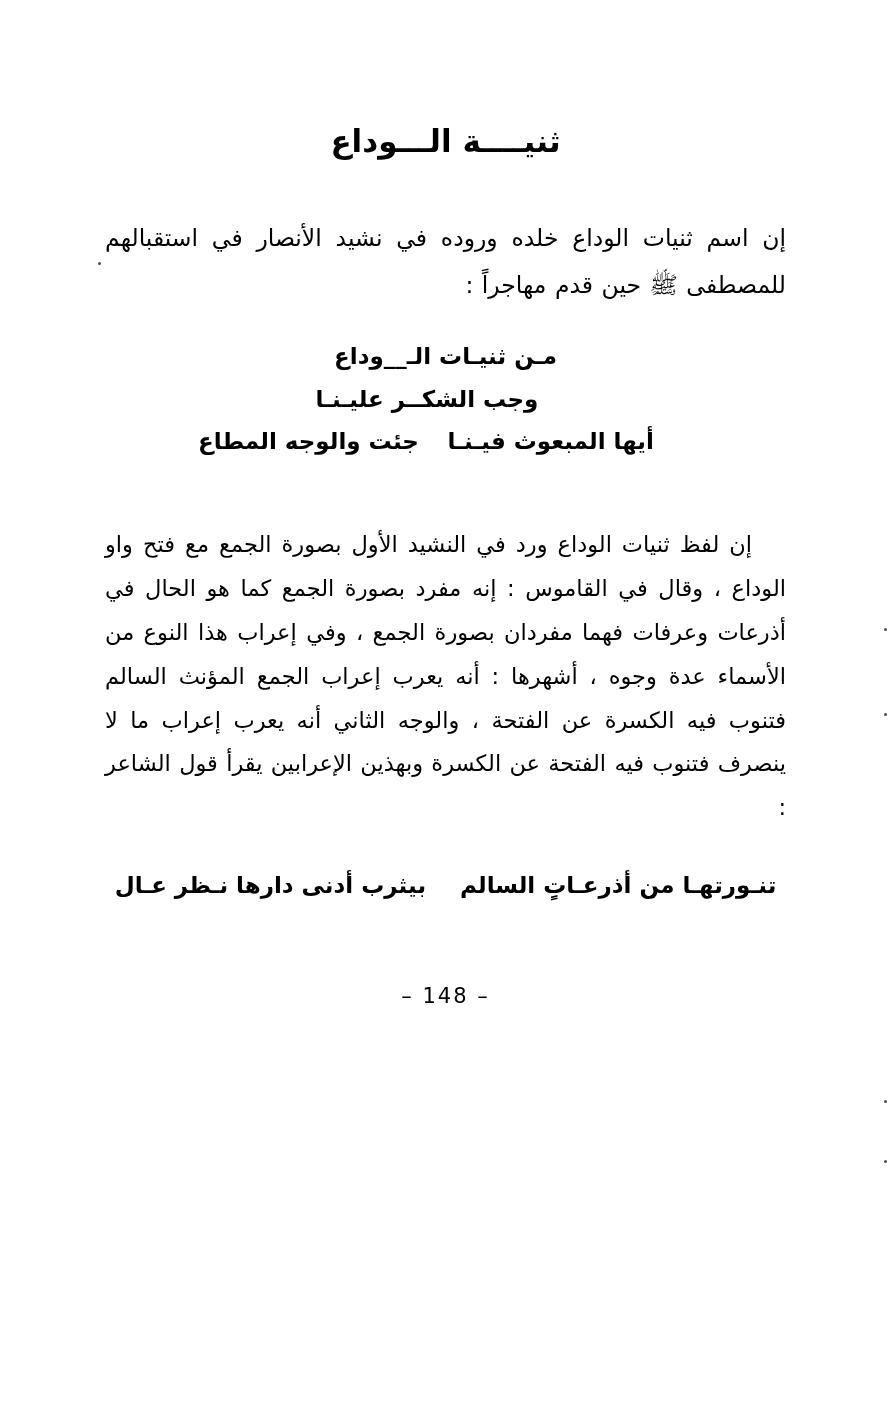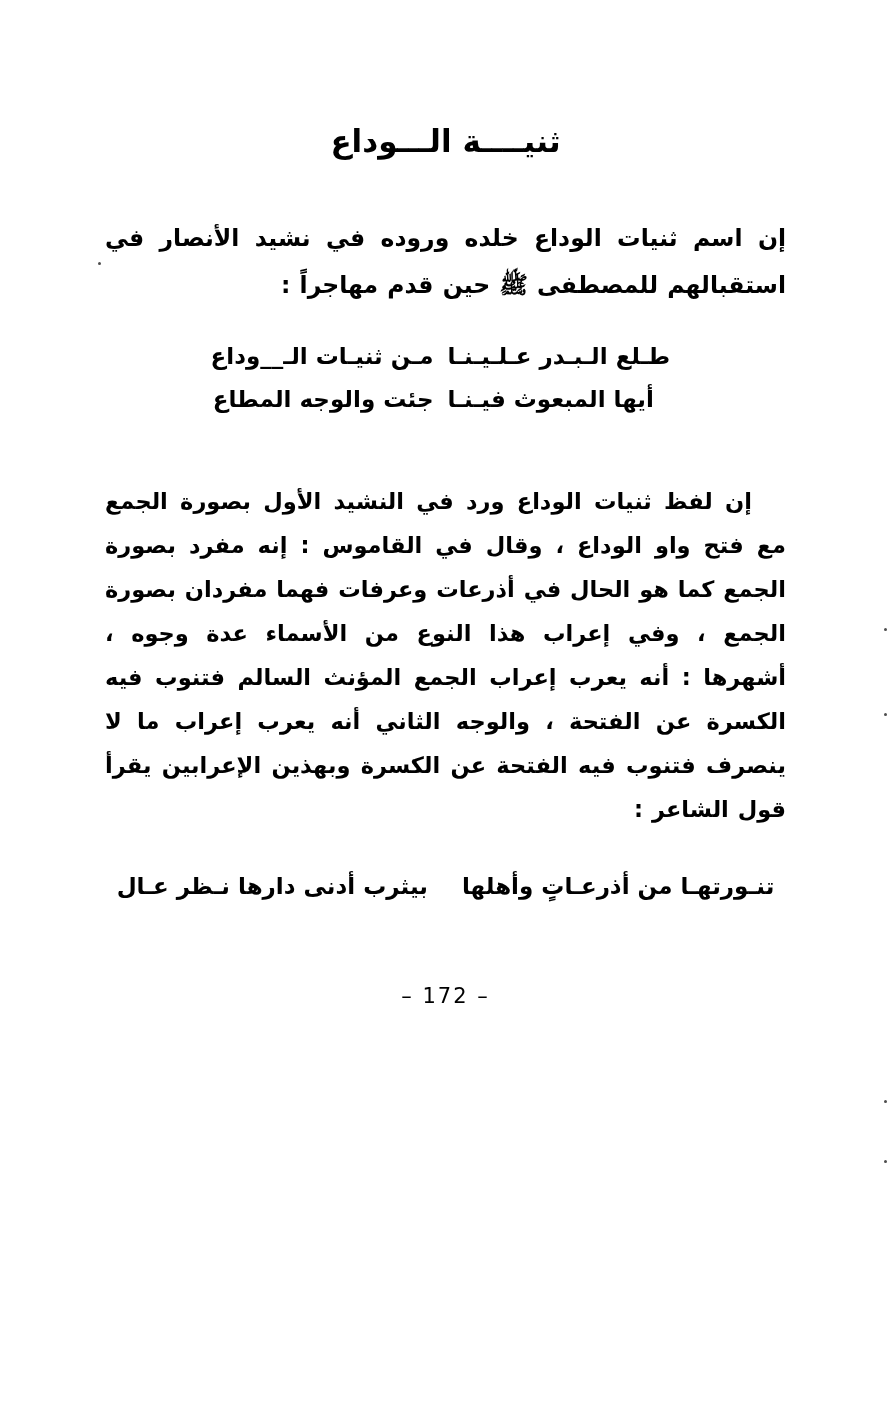--- a/index.html
+++ b/index.html
@@ -45,21 +45,20 @@
     font-family: "DejaVu Sans", "Liberation Sans", sans-serif;
   }
 
   .para {
     font-size: 22.5px;
     line-height: 1.95;
     margin: 0 0 26px 0;
     text-align: justify;
     text-align-last: right;
     word-spacing: 1px;
-    font-weight: bold;
   }
 
   .para.intro {
     font-size: 23.5px;
     line-height: 2.0;
   }
 
   .para.indent::before {
     content: "";
     display: inline-block;
@@ -85,21 +84,21 @@
     white-space: nowrap;
     text-align: center;
   }
 
   .hemistich.first {
     min-width: 260px;
     text-align: left;
   }
   .hemistich.second {
     min-width: 250px;
-    text-align: right;
+    text-align: center;
   }
 
   .poem.single {
     margin-top: 34px;
   }
   .poem.single .poem-line {
     gap: 34px;
   }
 
   .gap-lg { height: 30px; }
@@ -135,40 +134,40 @@
   <div class="edge-mark" style="top:1160px; left:884px;"></div>
 
   <div class="content">
 
     <h1 class="page-title">ثنيــــة الـــوداع</h1>
 
     <p class="para intro">إن اسم ثنيات الوداع خلده وروده في نشيد الأنصار في استقبالهم للمصطفى ﷺ حين قدم مهاجراً :</p>
 
     <div class="poem">
       <div class="poem-line">
-        <span class="hemistich first">طـلع الـبـدر عـلـيـنـا</span>
         <span class="hemistich second">مـن ثنيـات الـ__وداع</span>
       </div>
       <div class="poem-line">
+        <span class="hemistich first">وجب الشكــر عليـنـا</span>
       </div>
       <div class="poem-line">
         <span class="hemistich first">أيها المبعوث فيـنـا</span>
         <span class="hemistich second">جئت والوجه المطاع</span>
       </div>
     </div>
 
 
     <div class="gap-lg"></div>
 
     <p class="para indent">إن لفظ ثنيات الوداع ورد في النشيد الأول بصورة الجمع مع فتح واو الوداع ، وقال في القاموس : إنه مفرد بصورة الجمع كما هو الحال في أذرعات وعرفات فهما مفردان بصورة الجمع ، وفي إعراب هذا النوع من الأسماء عدة وجوه ، أشهرها : أنه يعرب إعراب الجمع المؤنث السالم فتنوب فيه الكسرة عن الفتحة ، والوجه الثاني أنه يعرب إعراب ما لا ينصرف فتنوب فيه الفتحة عن الكسرة وبهذين الإعرابين يقرأ قول الشاعر :</p>
 
     <div class="poem single">
       <div class="poem-line">
-        <span class="hemistich first">تنـورتهـا من أذرعـاتٍ وأهلها</span>
+        <span class="hemistich first">تنـورتهـا من أذرعـاتٍ السالم</span>
         <span class="hemistich second">بيثرب أدنى دارها نـظر عـال</span>
       </div>
     </div>
 
   </div>
 
-  <div class="page-number">– 172 –</div>
+  <div class="page-number">– 148 –</div>
 
 </div>
 
 </body></html>

